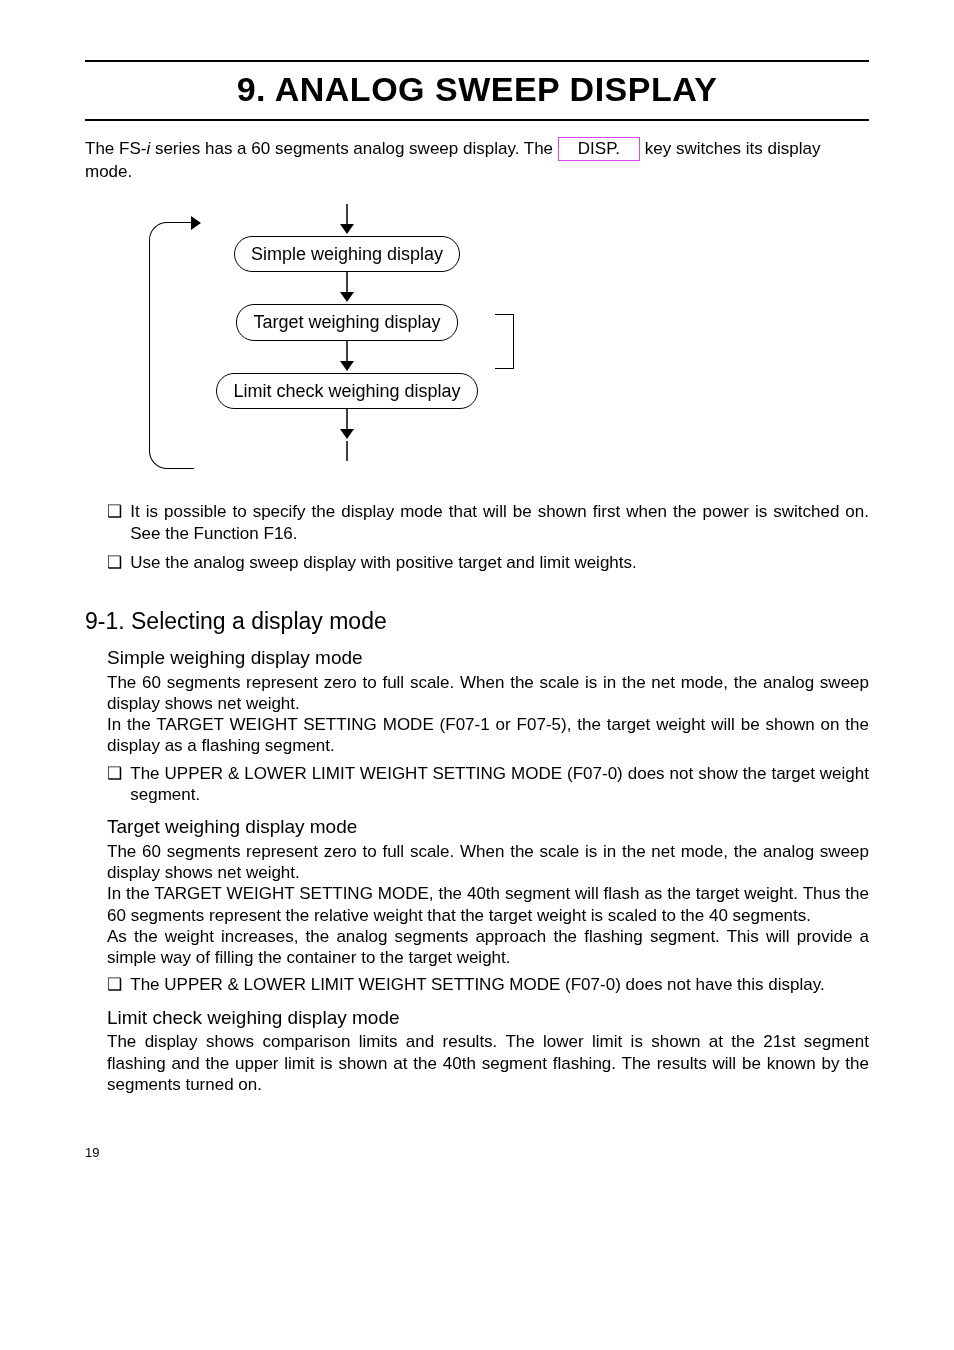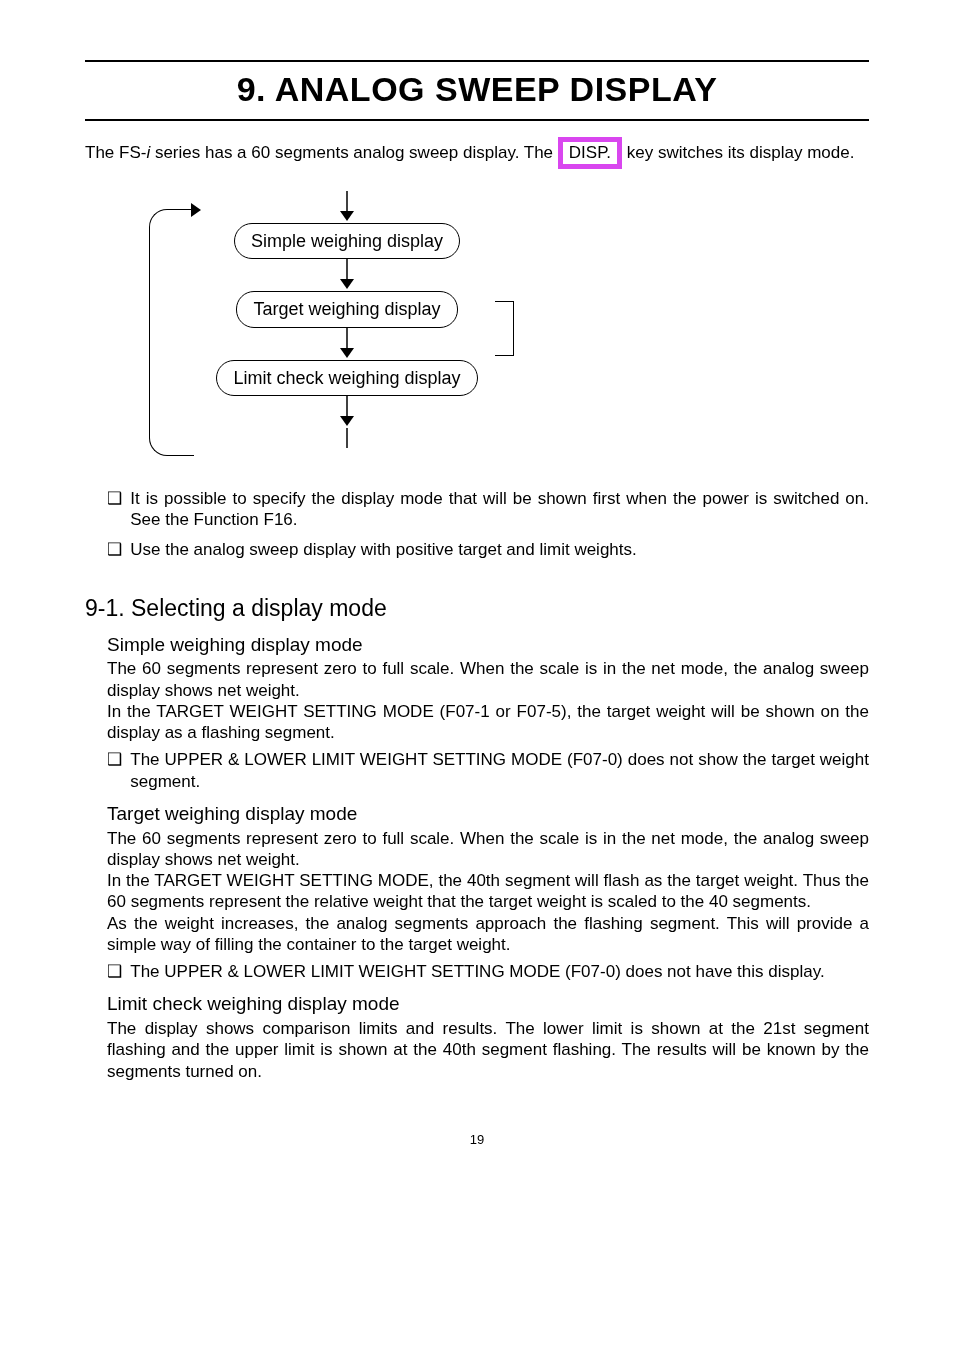--- a/index.html
+++ b/index.html
@@ -23,22 +23,22 @@
     font-size: 34px;
     font-weight: bold;
     letter-spacing: 0.5px;
   }
   .intro {
     font-size: 17px;
     margin-bottom: 22px;
   }
   .keybox {
     display: inline-block;
-    border: 5px solid #d946ef;
-    padding: 0 6px;
+    border: 1px solid #d946ef;
+    padding: 0 19px;
     line-height: 1.3;
   }
   .italic { font-style: italic; }
   .diagram-wrap {
     display: flex;
     margin-left: 60px;
     margin-bottom: 28px;
     align-items: flex-start;
   }
   .diagram { position: relative; width: 360px; }
@@ -112,21 +112,21 @@
     margin-left: 22px;
     margin-top: 10px;
     margin-bottom: 2px;
   }
   .body-text {
     font-size: 17px;
     margin-left: 22px;
     text-align: justify;
   }
   .page-num {
-    text-align: center;
+    text-align: left;
     font-size: 13px;
     margin-top: 50px;
   }
 </style>
 </head>
 <body>
 
 <div class="title-wrap">
   <span class="title">9. ANALOG SWEEP DISPLAY</span>
 </div>

